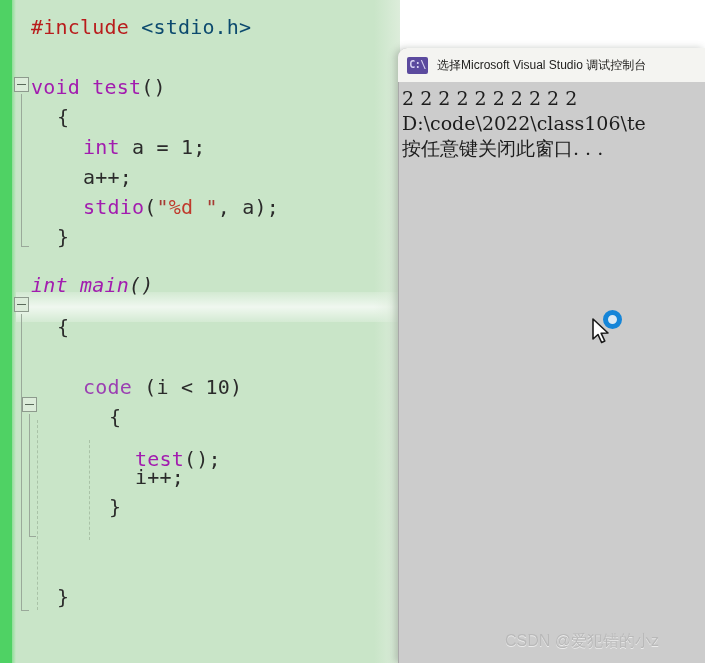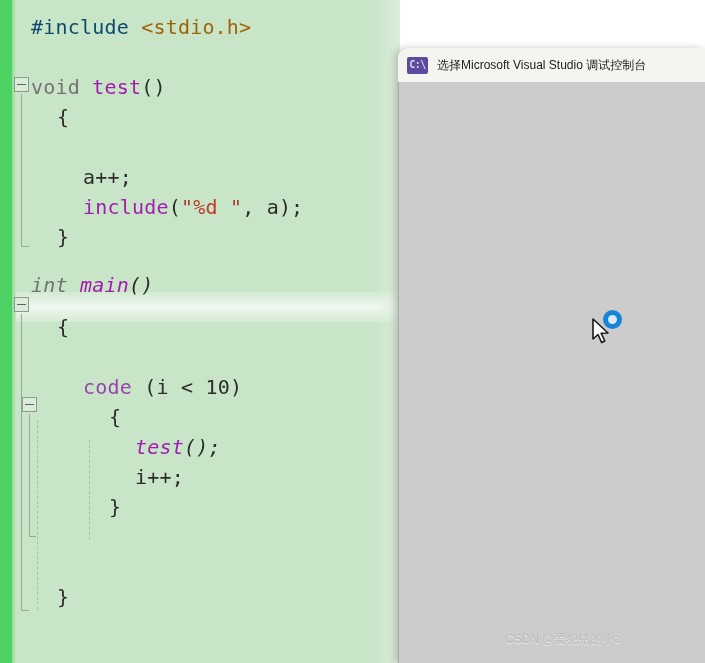--- a/index.html
+++ b/index.html
@@ -72,23 +72,23 @@
     font-size: 20px;
     line-height: 30px;
     letter-spacing: 0.2px;
   }
   .cl {
     position: absolute;
     white-space: pre;
   }
 
   
-  .tk-pre   { color: #0c4a6e; }            
-  .tk-inc   { color: #a16207; }            
-  .tk-kw    { color: #737373; }            
+  .tk-pre   { color: #b91c1c; }            
+  .tk-inc   { color: #0c4a6e; }            
+  .tk-kw    { color: #a21caf; }            
   .tk-kwp   { color: #9b3fb2; }            
   .tk-fn    { color: #a21caf; }            
   .tk-plain { color: #2b2b2b; }
   .tk-str   { color: #a63b33; }
   .tk-fmt   { color: #c0392b; }
 
   
   .fold-box {
     position: absolute;
     width: 15px;
@@ -206,21 +206,21 @@
     position: absolute;
     left: 0px; top: 8px;
   }
 
   
   #watermark {
     position: absolute;
     left: 505px;
     top: 631px;
     font-family: "Liberation Sans", sans-serif;
-    font-size: 12px;
+    font-size: 16px;
     color: #b9b9b9;
     white-space: nowrap;
     text-shadow: 0 1px 0 rgba(255,255,255,0.6);
   }
 </style>
 </head>
 <body>
 
 <div id="screen">
 
@@ -241,44 +241,50 @@
     <div class="indent-guide" style="left:89px; top:440px; height:100px;"></div>
 
     <div class="fold-box" style="left:14px; top:77px;"></div>
     <div class="fold-box" style="left:14px; top:297px;"></div>
     <div class="fold-box" style="left:22px; top:397px;"></div>
 
     <div id="code">
         <div class="cl" style="top: 12px; left: 31px;"><span class="tk-pre">#include </span><span class="tk-inc">&lt;stdio.h&gt;</span></div>
         <div class="cl" style="top: 72px; left: 31px;"><span class="tk-kw">void </span><span class="tk-fn">test</span><span class="tk-plain">()</span></div>
         <div class="cl" style="top: 102px; left: 57px;"><span class="tk-plain">{</span></div>
+        <div class="cl" style="top: 132px; left: 83px;"><span class="tk-kw">int </span><span class="tk-plain">a = 1;</span></div>
         <div class="cl" style="top: 162px; left: 83px;"><span class="tk-plain">a++;</span></div>
-        <div class="cl" style="top: 192px; left: 83px;"><span class="tk-fn">include</span><span class="tk-plain">(</span><span class="tk-str">"</span><span class="tk-fmt">%d</span><span class="tk-str"> "</span><span class="tk-plain">, a);</span></div>
+        <div class="cl" style="top: 192px; left: 83px;"><span class="tk-fn">stdio</span><span class="tk-plain">(</span><span class="tk-str">"</span><span class="tk-fmt">%d</span><span class="tk-str"> "</span><span class="tk-plain">, a);</span></div>
         <div class="cl" style="top: 222px; left: 57px;"><span class="tk-plain">}</span></div>
         <div class="cl" style="top: 270px; left: 31px; font-style: italic;"><span class="tk-kw">int </span><span class="tk-fn">main</span><span class="tk-plain">()</span></div>
         <div class="cl" style="top: 312px; left: 57px;"><span class="tk-plain">{</span></div>
         <div class="cl" style="top: 372px; left: 83px;"><span class="tk-kwp">code </span><span class="tk-plain">(i &lt; 10)</span></div>
         <div class="cl" style="top: 402px; left: 109px;"><span class="tk-plain">{</span></div>
-        <div class="cl" style="top: 432px; left: 135px; font-style: italic;"><span class="tk-fn">test</span><span class="tk-plain">();</span></div>
+        <div class="cl" style="top: 444px; left: 135px;"><span class="tk-fn">test</span><span class="tk-plain">();</span></div>
         <div class="cl" style="top: 462px; left: 135px;"><span class="tk-plain">i++;</span></div>
         <div class="cl" style="top: 492px; left: 109px;"><span class="tk-plain">}</span></div>
         <div class="cl" style="top: 582px; left: 57px;"><span class="tk-plain">}</span></div>
       </div>
 
     <div id="editor-fade"></div>
   </div>
 
   <div id="console-window">
     <div id="console-titlebar">
       <div id="console-icon">
         <span>C:\</span>
       </div>
       <div id="console-title-text">选择Microsoft Visual Studio 调试控制台</div>
     </div>
     <div id="console-left-border"></div>
+    <div id="console-body">
+        <div class="console-line">2 2 2 2 2 2 2 2 2 2</div>
+        <div class="console-line">D:\code\2022\class106\te</div>
+        <div class="console-line">按任意键关闭此窗口. . .</div>
+      </div>
   </div>
 
   <div id="cursor-wrap">
     <div id="busy-ring"></div>
     <svg id="arrow-cursor" width="20" height="28" viewBox="0 0 20 28">
       <path d="M1 1 L1 21 L6 16.5 L9.6 24.5 L12.8 23 L9.2 15.3 L16 15 Z" fill="#ffffff" stroke="#1a1a1a" stroke-width="1.6" stroke-linejoin="round"></path>
     </svg>
   </div>
 
   <div id="watermark">CSDN @爱犯错的小z</div>

